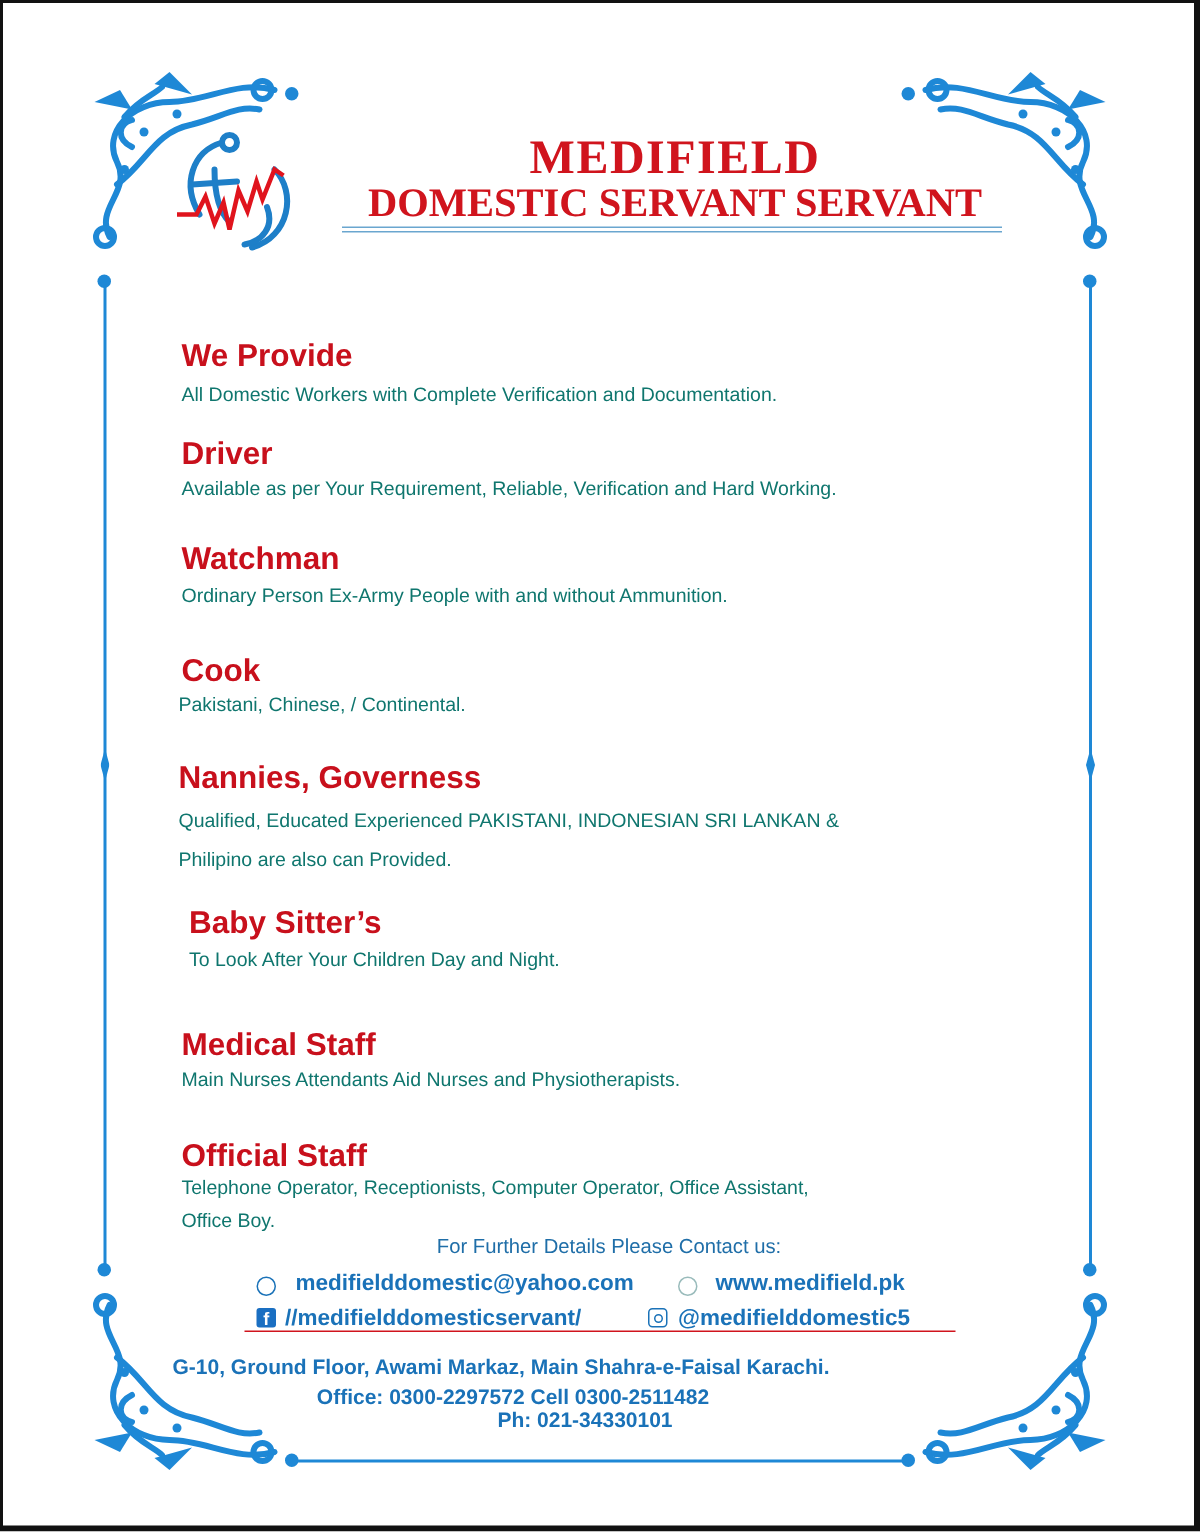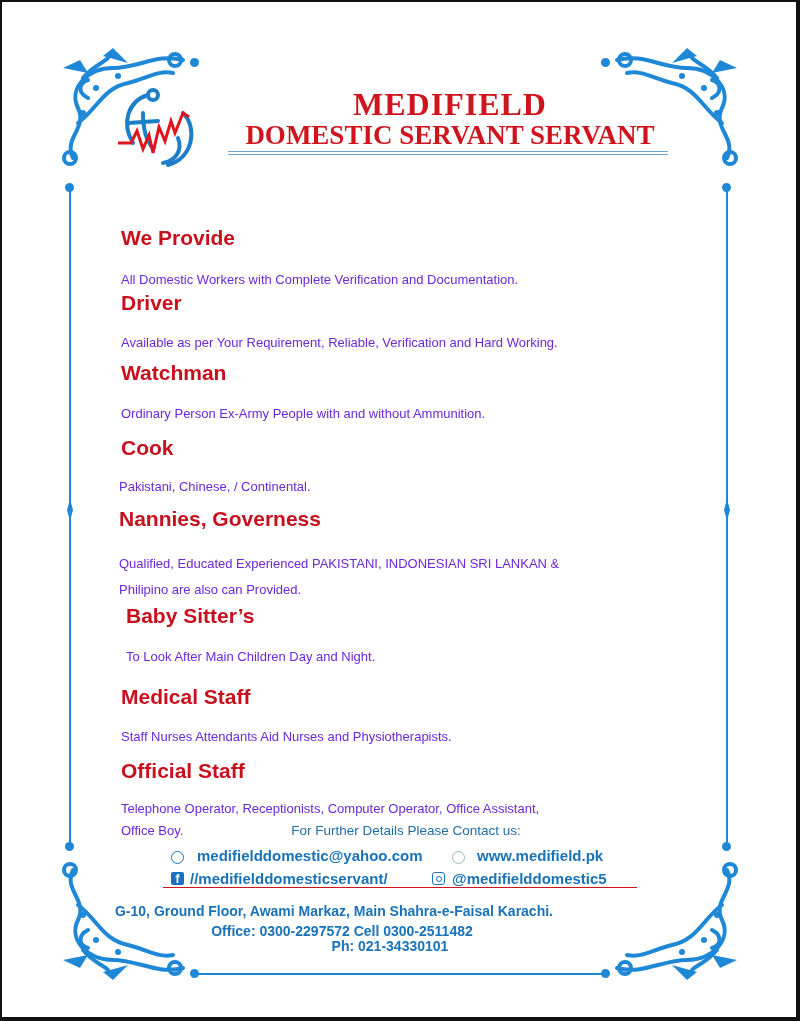--- a/index.html
+++ b/index.html
@@ -9,21 +9,21 @@
   .hline { position:absolute; height:2px; background:#1e88d6; }
   .dot { position:absolute; width:9px; height:9px; border-radius:50%; background:#1e88d6; }
   .diamond { position:absolute; width:6px; height:22px; background:#1e88d6; clip-path:polygon(50% 0,100% 50%,50% 100%,0 50%); }
   .corner { position:absolute; width:82px; height:120px; }
   .logo { position:absolute; left:113px; top:83px; width:92px; height:88px; }
   .title { position:absolute; left:220px; width:460px; text-align:center; font-family:"Liberation Serif", serif; font-weight:bold; color:#d0141d; }
   .title1 { top:86px; font-size:32px; letter-spacing:1px; }
   .title2 { top:120px; font-size:27px; }
   .title-rule { position:absolute; left:228px; width:440px; height:1px; background:#6aa6cf; }
   .sec-h { position:absolute; font-weight:bold; font-size:21px; color:#c8101c; }
-  .sec-p { position:absolute; font-size:13px; color:#6d28d9;margin-top:17px; }
+  .sec-p { position:absolute; font-size:13px; color:#0f766e; }
   .contact-line { position:absolute; font-size:13.5px; color:#1f6ea8; text-align:center; }
   .bold-blue { position:absolute; font-weight:bold; color:#1a72b8; font-size:15px; }
   .addr { position:absolute; left:0; width:800px; text-align:center; font-weight:bold; color:#1a72b8; font-size:14px; }
   .icon-circle { display:inline-block; width:11px; height:11px; border:1.5px solid #1a72b8; border-radius:50%; }
   .fb { position:absolute; width:13px; height:13px; background:#1a6fc2; border-radius:2px; color:#fff; font-size:12px; font-weight:bold; line-height:15px; text-align:center; }
   .ig { position:absolute; width:11px; height:11px; border:1.5px solid #1a72b8; border-radius:3px; }
   .ig::after { content:""; position:absolute; left:2.5px; top:2.5px; width:6px; height:6px; border:1.2px solid #1a72b8; border-radius:50%; box-sizing:border-box; }
   .red-rule { position:absolute; left:163px; top:887px; width:474px; height:1px; background:#d0141d; }
 </style>
 </head>
@@ -142,24 +142,24 @@
 <div class="sec-p" style="left:121px;top:389px;">Ordinary Person Ex-Army People with and without Ammunition.</div>
 
 <div class="sec-h" style="left:121px;top:436px;">Cook</div>
 <div class="sec-p" style="left:119px;top:462px;">Pakistani, Chinese, / Continental.</div>
 
 <div class="sec-h" style="left:119px;top:507px;">Nannies, Governess</div>
 <div class="sec-p" style="left:119px;top:539px;">Qualified, Educated Experienced PAKISTANI, INDONESIAN SRI LANKAN &amp;</div>
 <div class="sec-p" style="left:119px;top:565px;">Philipino are also can Provided.</div>
 
 <div class="sec-h" style="left:126px;top:604px;">Baby Sitter’s</div>
-<div class="sec-p" style="left:126px;top:632px;">To Look After Main Children Day and Night.</div>
+<div class="sec-p" style="left:126px;top:632px;">To Look After Your Children Day and Night.</div>
 
 <div class="sec-h" style="left:121px;top:685px;">Medical Staff</div>
-<div class="sec-p" style="left:121px;top:712px;">Staff Nurses Attendants Aid Nurses  and Physiotherapists.</div>
+<div class="sec-p" style="left:121px;top:712px;">Main Nurses Attendants Aid Nurses  and Physiotherapists.</div>
 
 <div class="sec-h" style="left:121px;top:759px;">Official Staff</div>
 <div class="sec-p" style="left:121px;top:784px;">Telephone Operator, Receptionists, Computer Operator, Office Assistant,</div>
 <div class="sec-p" style="left:121px;top:806px;">Office Boy.</div>
 
 <div class="contact-line" style="left:0;width:812px;top:823px;">For Further Details Please Contact us:</div>
 
 <span class="icon-circle" style="position:absolute;left:171px;top:851px;"></span>
 <div class="bold-blue" style="left:197px;top:847px;text-align:right;">medifielddomestic@yahoo.com</div>
 <span class="icon-circle" style="position:absolute;left:452px;top:851px;border-color:#9bb;"></span>

